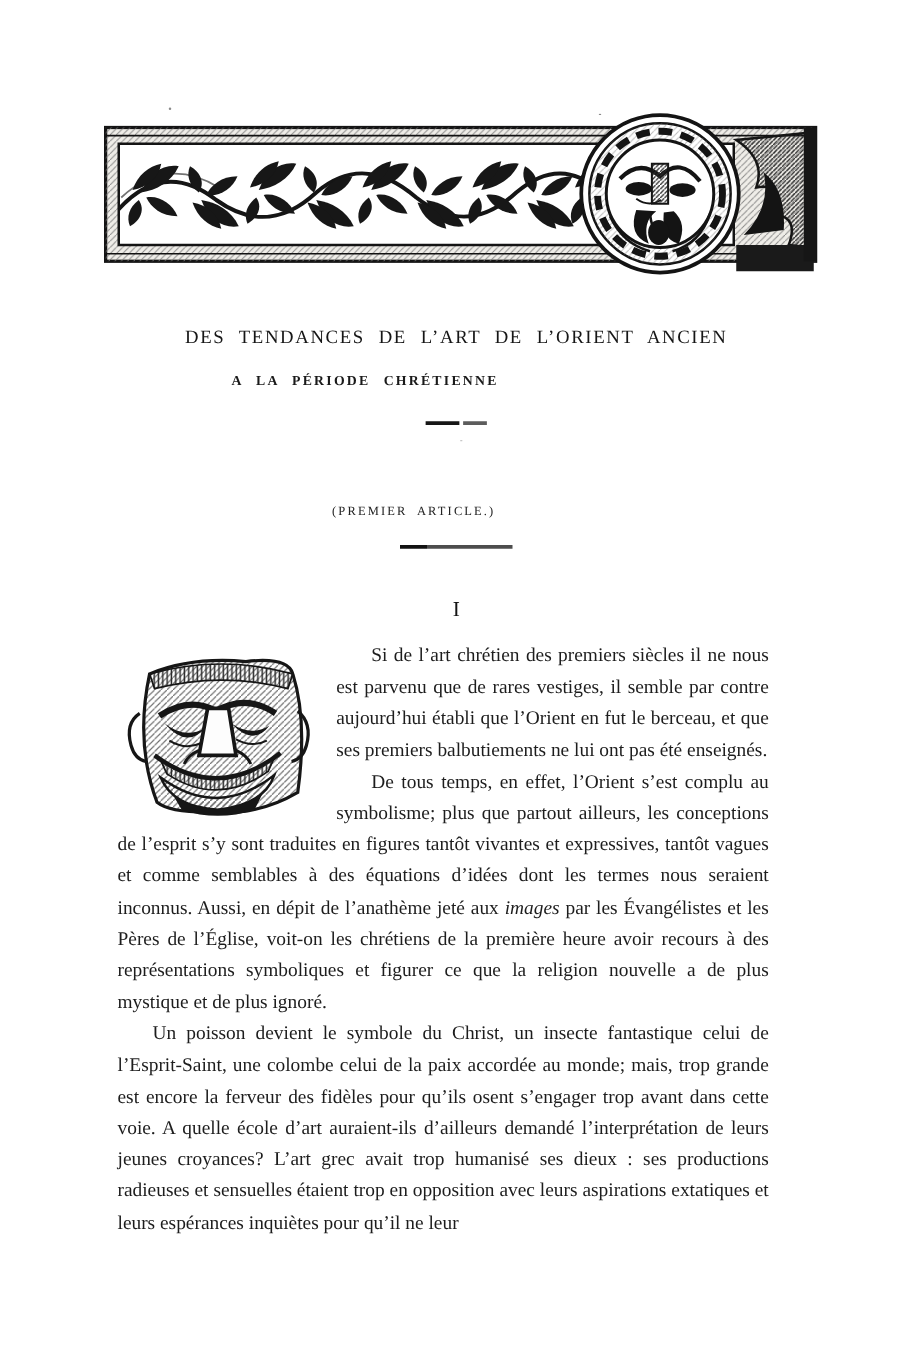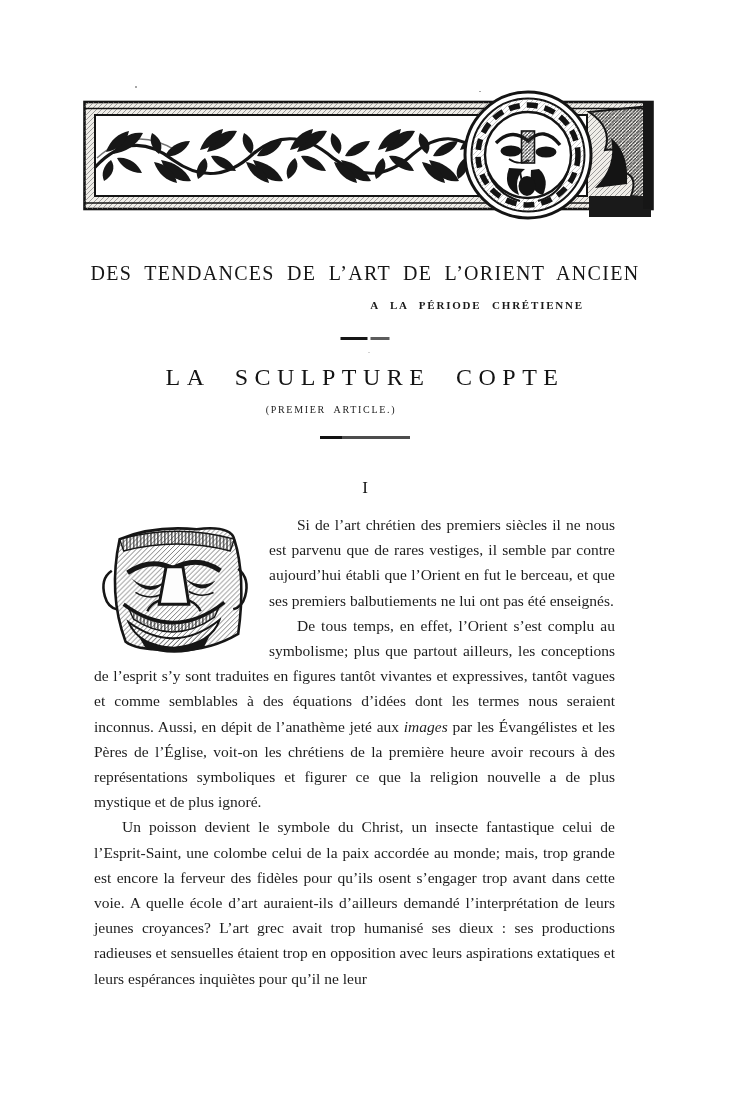--- a/index.html
+++ b/index.html
@@ -6,24 +6,24 @@
   .page{
     position:relative;width:730px;height:1095px;margin:0 auto;
     background:#ffffff;color:#1d1d1d;overflow:hidden;
     font-family:"Liberation Serif","DejaVu Serif",serif;
   }
   
   .band{position:absolute;left:83px;top:88px;width:574px;height:138px;}
   
   .series-title{
     position:absolute;top:262px;left:0;width:730px;text-align:center;
-    font-size:20px;letter-spacing:1.3px;word-spacing:6px;color:#161616;
+    font-size:15px;letter-spacing:1.3px;word-spacing:6px;color:#161616;
   }
   .series-subtitle{
-    position:absolute;top:299px;left:0;width:584px;text-align:right;
+    position:absolute;top:299px;left:0;width:584px;text-align:center;
     font-size:11px;font-weight:bold;letter-spacing:1.8px;word-spacing:6px;color:#1a1a1a;
   }
   .rule-short{
     position:absolute;top:337px;left:50%;transform:translateX(-50%);
     display:flex;gap:3px;align-items:center;
   }
   .rule-short .seg1{width:27px;height:2.5px;background:#161616;}
   .rule-short .seg2{width:19px;height:2.5px;background:#5c5c5c;}
   .article-title{
     position:absolute;top:364px;left:0;width:730px;text-align:center;
@@ -134,21 +134,20 @@
   </div>
 
   <div class="series-title">DES TENDANCES DE L’ART DE L’ORIENT ANCIEN</div>
   <div class="series-subtitle">A LA PÉRIODE CHRÉTIENNE</div>
 
   <div class="rule-short">
     <span class="seg1"></span>
     <span class="seg2"></span>
   </div>
 
-  <h1 class="article-title">LA SCULPTURE COPTE</h1>
   <div class="article-subtitle">(PREMIER ARTICLE.)</div>
 
   <div class="rule-long"></div>
 
   <div class="section-numeral">I</div>
 
   <div class="article-body">
 
     <div class="mask-figure">
       <svg width="160" height="141" viewBox="0 0 162 142" role="img" aria-label="engraving of a carved stone mask with heavy-lidded eyes">

